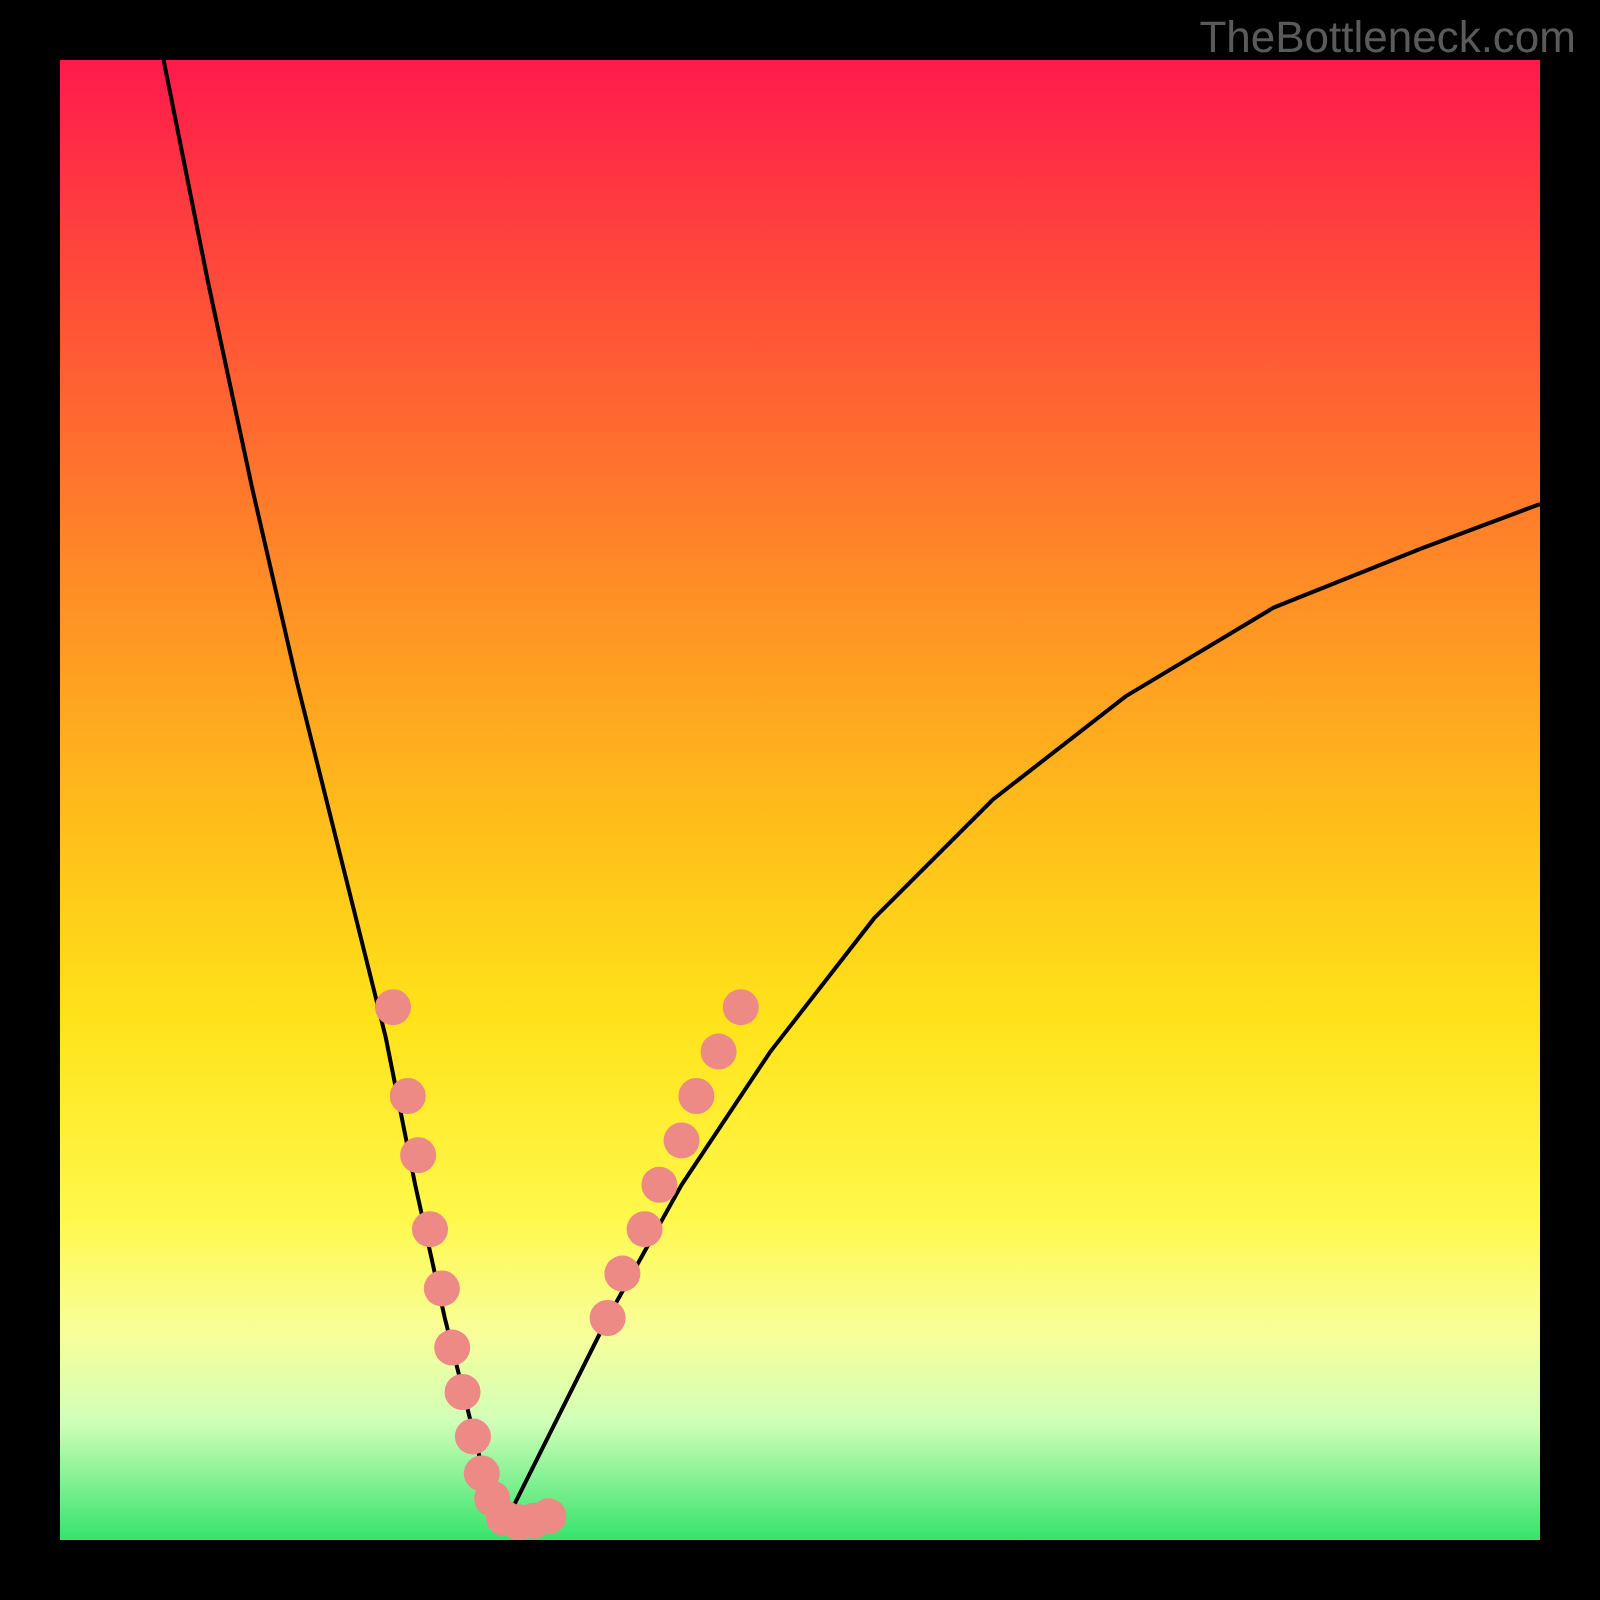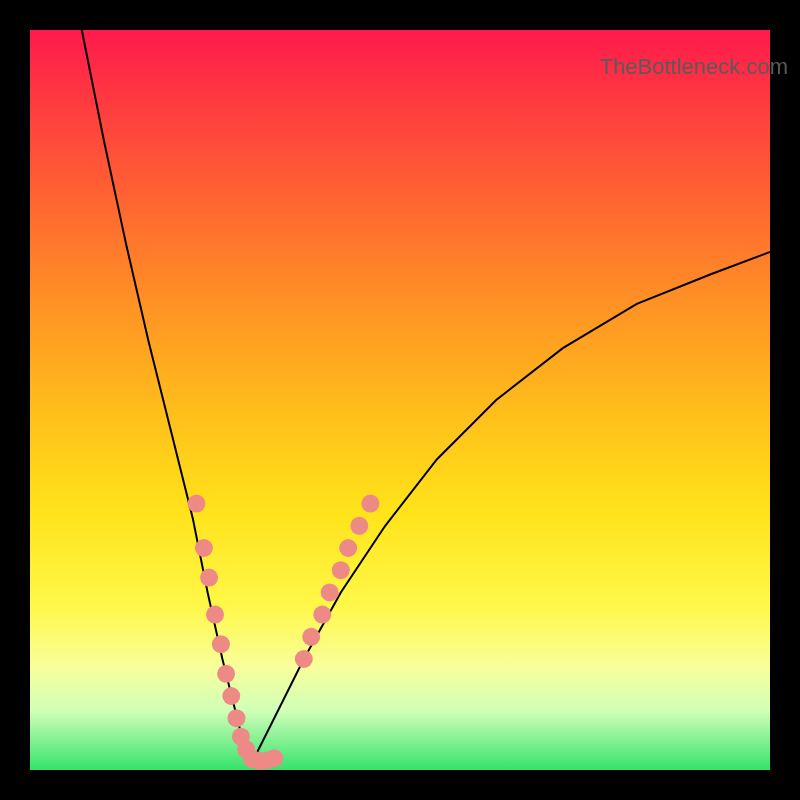--- a/index.html
+++ b/index.html
@@ -30,21 +30,20 @@
       #35e36c 100%
     );
   }
   .watermark {
     position: absolute;
     top: 6px;
     right: 12px;
     color: #5a5a5a;
     font-size: 22px;
     font-weight: 500;
-    margin-top: 48px;
   }
   svg.overlay {
     position: absolute;
     left: 0;
     top: 0;
     width: 740px;
     height: 740px;
   }
 </style>
 </head>

